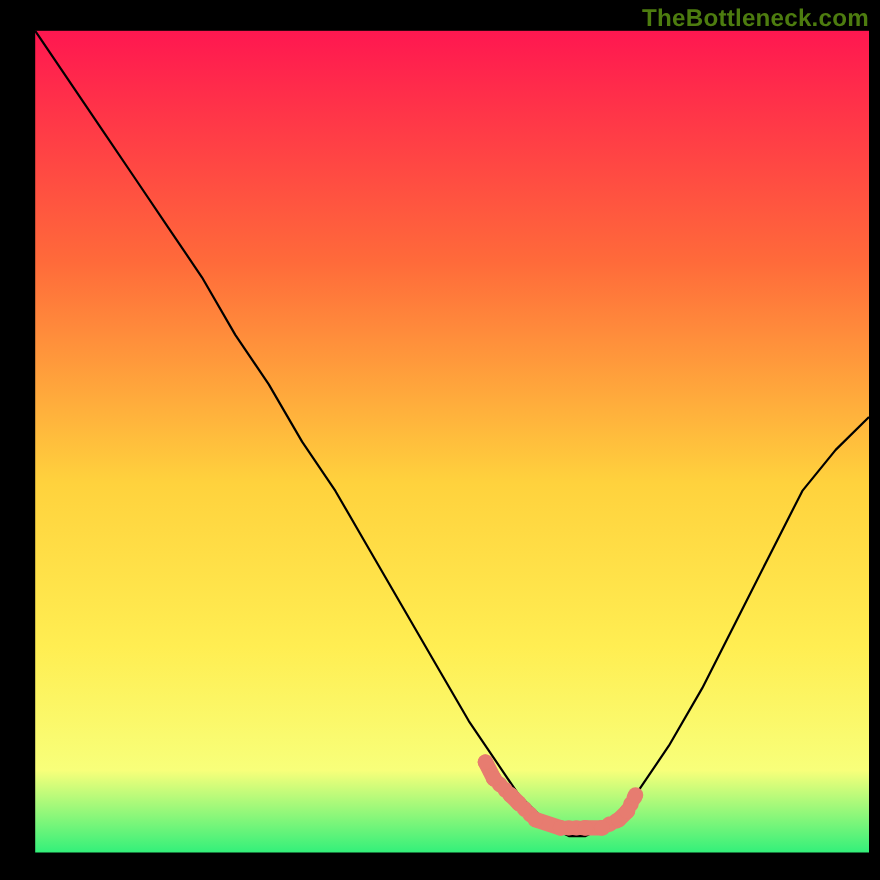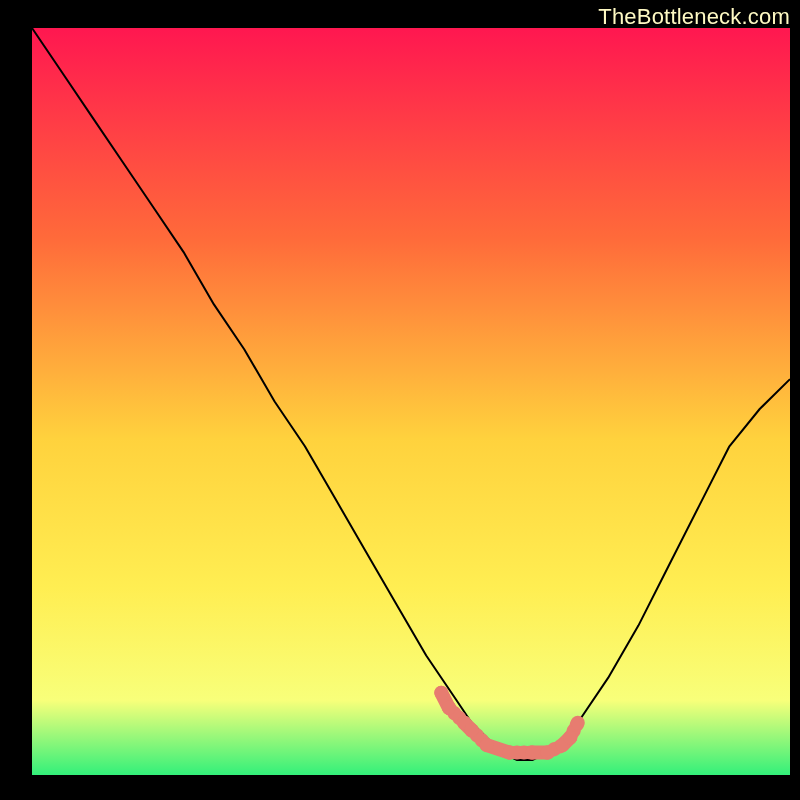--- a/index.html
+++ b/index.html
@@ -15,22 +15,22 @@
     position: relative;
     width: 800px;
     height: 800px;
     background: #000000;
   }
   .watermark {
     position: absolute;
     top: 4px;
     right: 10px;
     font-size: 22px;
-    font-weight: normal;
-    color: #fef9c3;
+    font-weight: bold;
+    color: #4d7c0f;
     letter-spacing: 0.2px;
     z-index: 5;
   }
   svg {
     position: absolute;
     top: 0;
     left: 0;
   }
 </style>
 </head>

